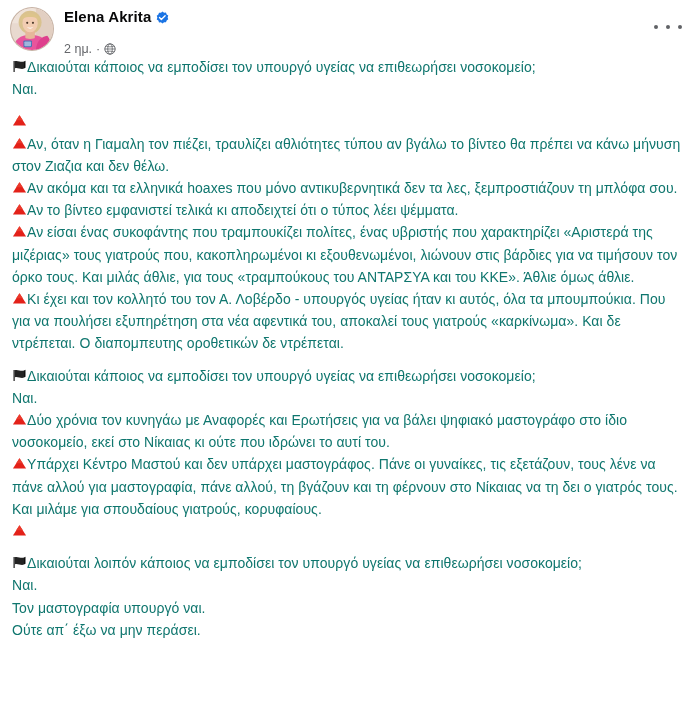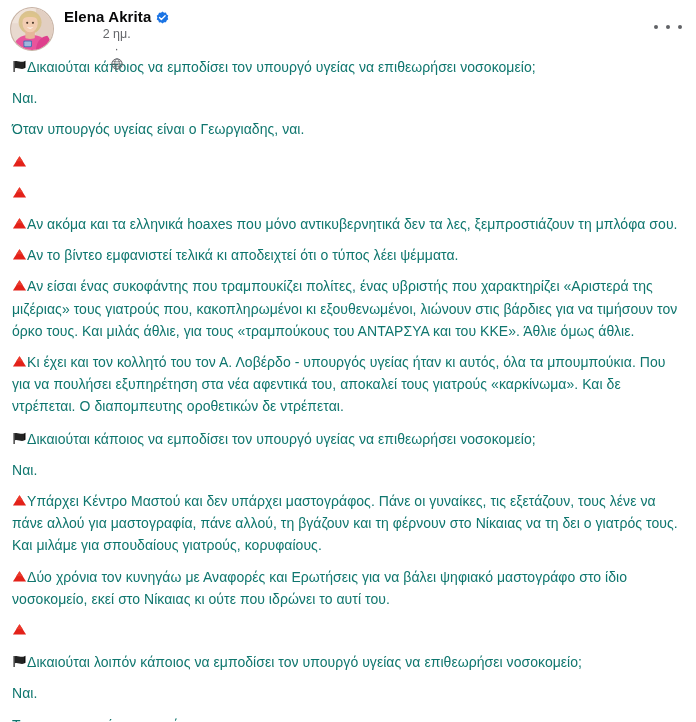--- a/index.html
+++ b/index.html
@@ -73,26 +73,24 @@
     width: 13px;
     height: 13px;
     display: inline-block;
     position: relative;
     top: 1px;
   }
   .verified-badge svg { display: block; width: 13px; height: 13px; }
 
   .meta-row {
     display: flex;
-    align-items: center;
-    margin-top: 2px;
+    margin-top: 17px;
     color: #65676b;
     font-size: 12.5px;
     line-height: 15px;
-    flex-direction: column;
   }
   .meta-sep {
     margin: 0 4px;
     color: #65676b;
     font-size: 12.5px;
   }
   .globe-icon {
     width: 12px;
     height: 12px;
     display: inline-block;
@@ -127,21 +125,21 @@
 
   .para {
     font-size: 14px;
     line-height: 22.2px;
     color: #0f766e;
     margin: 0 0 0 0;
     text-align: left;
     word-wrap: break-word;
     letter-spacing: 0.05px;
   }
-  .para + .para { margin-top: 9px; }
+  .para + .para { margin-top: 0; }
   .para.gap-before { margin-top: 10px; }
 
   .emoji {
     display: inline-block;
     width: 15px;
     height: 15px;
     vertical-align: -2px;
     margin-right: 0px;
   }
   .emoji svg { display: block; width: 15px; height: 15px; }
@@ -220,29 +218,28 @@
     </div>
   </div>
 
   <div class="post-body">
       <div class="para"><span class="emoji"><svg viewBox="0 0 16 16" xmlns="http://www.w3.org/2000/svg">
             <path d="M1.6 2.2 h1.3 v11.6 h-1.3 z" fill="#1c1c1c"></path>
             <path d="M2.9 2.4 C6 1.1 9.5 4 12.8 2.6 L12.8 10.2 C9.5 11.6 6 8.7 2.9 10 Z" fill="#232323"></path>
             <path d="M12.8 2.6 L12.8 10.2 C13.6 9.9 14.1 9.6 14.4 9.4 L14.4 1.9 C14.1 2.1 13.6 2.4 12.8 2.6 Z" fill="#0e0e0e"></path>
           </svg></span><span>Δικαιούται κάποιος να εμποδίσει τον υπουργό υγείας να επιθεωρήσει νοσοκομείο;</span></div>
       <div class="para"><span>Ναι.</span></div>
-      <div class="para"><span>Όταν υπουργός υγείας είναι ο Γεωργιαδης, ναι.</span></div>
       <div class="para gap-before"><span class="emoji"><svg viewBox="0 0 16 16" xmlns="http://www.w3.org/2000/svg">
             <path d="M8 2.3 L15 13.4 L1 13.4 Z" fill="#e32119"></path>
             <path d="M8 2.3 L11.5 7.8 L4.5 7.8 Z" fill="#ea3a2c"></path>
           </svg></span></div>
       <div class="para"><span class="emoji"><svg viewBox="0 0 16 16" xmlns="http://www.w3.org/2000/svg">
             <path d="M8 2.3 L15 13.4 L1 13.4 Z" fill="#e32119"></path>
             <path d="M8 2.3 L11.5 7.8 L4.5 7.8 Z" fill="#ea3a2c"></path>
-          </svg></span></div>
+          </svg></span><span>Αν, όταν η Γιαμαλη τον πιέζει, τραυλίζει αθλιότητες τύπου αν βγάλω το βίντεο θα πρέπει να κάνω μήνυση στον Ζιαζια και δεν θέλω.</span></div>
       <div class="para"><span class="emoji"><svg viewBox="0 0 16 16" xmlns="http://www.w3.org/2000/svg">
             <path d="M8 2.3 L15 13.4 L1 13.4 Z" fill="#e32119"></path>
             <path d="M8 2.3 L11.5 7.8 L4.5 7.8 Z" fill="#ea3a2c"></path>
           </svg></span><span>Αν ακόμα και τα ελληνικά hoaxes που μόνο αντικυβερνητικά δεν τα λες, ξεμπροστιάζουν τη μπλόφα σου.</span></div>
       <div class="para"><span class="emoji"><svg viewBox="0 0 16 16" xmlns="http://www.w3.org/2000/svg">
             <path d="M8 2.3 L15 13.4 L1 13.4 Z" fill="#e32119"></path>
             <path d="M8 2.3 L11.5 7.8 L4.5 7.8 Z" fill="#ea3a2c"></path>
           </svg></span><span>Αν το βίντεο εμφανιστεί τελικά κι αποδειχτεί ότι ο τύπος λέει ψέμματα.</span></div>
       <div class="para"><span class="emoji"><svg viewBox="0 0 16 16" xmlns="http://www.w3.org/2000/svg">
             <path d="M8 2.3 L15 13.4 L1 13.4 Z" fill="#e32119"></path>
@@ -254,25 +251,25 @@
           </svg></span><span>Κι έχει και τον κολλητό του τον Α. Λοβέρδο - υπουργός υγείας ήταν κι αυτός, όλα τα μπουμπούκια. Που για να πουλήσει εξυπηρέτηση στα νέα αφεντικά του, αποκαλεί τους γιατρούς «καρκίνωμα». Και δε ντρέπεται. Ο διαπομπευτης οροθετικών δε ντρέπεται.</span></div>
       <div class="para gap-before"><span class="emoji"><svg viewBox="0 0 16 16" xmlns="http://www.w3.org/2000/svg">
             <path d="M1.6 2.2 h1.3 v11.6 h-1.3 z" fill="#1c1c1c"></path>
             <path d="M2.9 2.4 C6 1.1 9.5 4 12.8 2.6 L12.8 10.2 C9.5 11.6 6 8.7 2.9 10 Z" fill="#232323"></path>
             <path d="M12.8 2.6 L12.8 10.2 C13.6 9.9 14.1 9.6 14.4 9.4 L14.4 1.9 C14.1 2.1 13.6 2.4 12.8 2.6 Z" fill="#0e0e0e"></path>
           </svg></span><span>Δικαιούται κάποιος να εμποδίσει τον υπουργό υγείας να επιθεωρήσει νοσοκομείο;</span></div>
       <div class="para"><span>Ναι.</span></div>
       <div class="para"><span class="emoji"><svg viewBox="0 0 16 16" xmlns="http://www.w3.org/2000/svg">
             <path d="M8 2.3 L15 13.4 L1 13.4 Z" fill="#e32119"></path>
             <path d="M8 2.3 L11.5 7.8 L4.5 7.8 Z" fill="#ea3a2c"></path>
+          </svg></span><span>Δύο χρόνια τον κυνηγάω με Αναφορές και Ερωτήσεις για να βάλει ψηφιακό μαστογράφο στο ίδιο νοσοκομείο, εκεί στο Νίκαιας κι ούτε που ιδρώνει το αυτί του.</span></div>
+      <div class="para"><span class="emoji"><svg viewBox="0 0 16 16" xmlns="http://www.w3.org/2000/svg">
+            <path d="M8 2.3 L15 13.4 L1 13.4 Z" fill="#e32119"></path>
+            <path d="M8 2.3 L11.5 7.8 L4.5 7.8 Z" fill="#ea3a2c"></path>
           </svg></span><span>Υπάρχει Κέντρο Μαστού και δεν υπάρχει μαστογράφος. Πάνε οι γυναίκες, τις εξετάζουν, τους λένε να πάνε αλλού για μαστογραφία, πάνε αλλού, τη βγάζουν και τη φέρνουν στο Νίκαιας να τη δει ο γιατρός τους. Και μιλάμε για σπουδαίους γιατρούς, κορυφαίους.</span></div>
-      <div class="para"><span class="emoji"><svg viewBox="0 0 16 16" xmlns="http://www.w3.org/2000/svg">
-            <path d="M8 2.3 L15 13.4 L1 13.4 Z" fill="#e32119"></path>
-            <path d="M8 2.3 L11.5 7.8 L4.5 7.8 Z" fill="#ea3a2c"></path>
-          </svg></span><span>Δύο χρόνια τον κυνηγάω με Αναφορές και Ερωτήσεις για να βάλει ψηφιακό μαστογράφο στο ίδιο νοσοκομείο, εκεί στο Νίκαιας κι ούτε που ιδρώνει το αυτί του.</span></div>
       <div class="para"><span class="emoji"><svg viewBox="0 0 16 16" xmlns="http://www.w3.org/2000/svg">
             <path d="M8 2.3 L15 13.4 L1 13.4 Z" fill="#e32119"></path>
             <path d="M8 2.3 L11.5 7.8 L4.5 7.8 Z" fill="#ea3a2c"></path>
           </svg></span></div>
       <div class="para gap-before"><span class="emoji"><svg viewBox="0 0 16 16" xmlns="http://www.w3.org/2000/svg">
             <path d="M1.6 2.2 h1.3 v11.6 h-1.3 z" fill="#1c1c1c"></path>
             <path d="M2.9 2.4 C6 1.1 9.5 4 12.8 2.6 L12.8 10.2 C9.5 11.6 6 8.7 2.9 10 Z" fill="#232323"></path>
             <path d="M12.8 2.6 L12.8 10.2 C13.6 9.9 14.1 9.6 14.4 9.4 L14.4 1.9 C14.1 2.1 13.6 2.4 12.8 2.6 Z" fill="#0e0e0e"></path>
           </svg></span><span>Δικαιούται λοιπόν κάποιος να εμποδίσει τον υπουργό υγείας να επιθεωρήσει νοσοκομείο;</span></div>
       <div class="para"><span>Ναι.</span></div>

